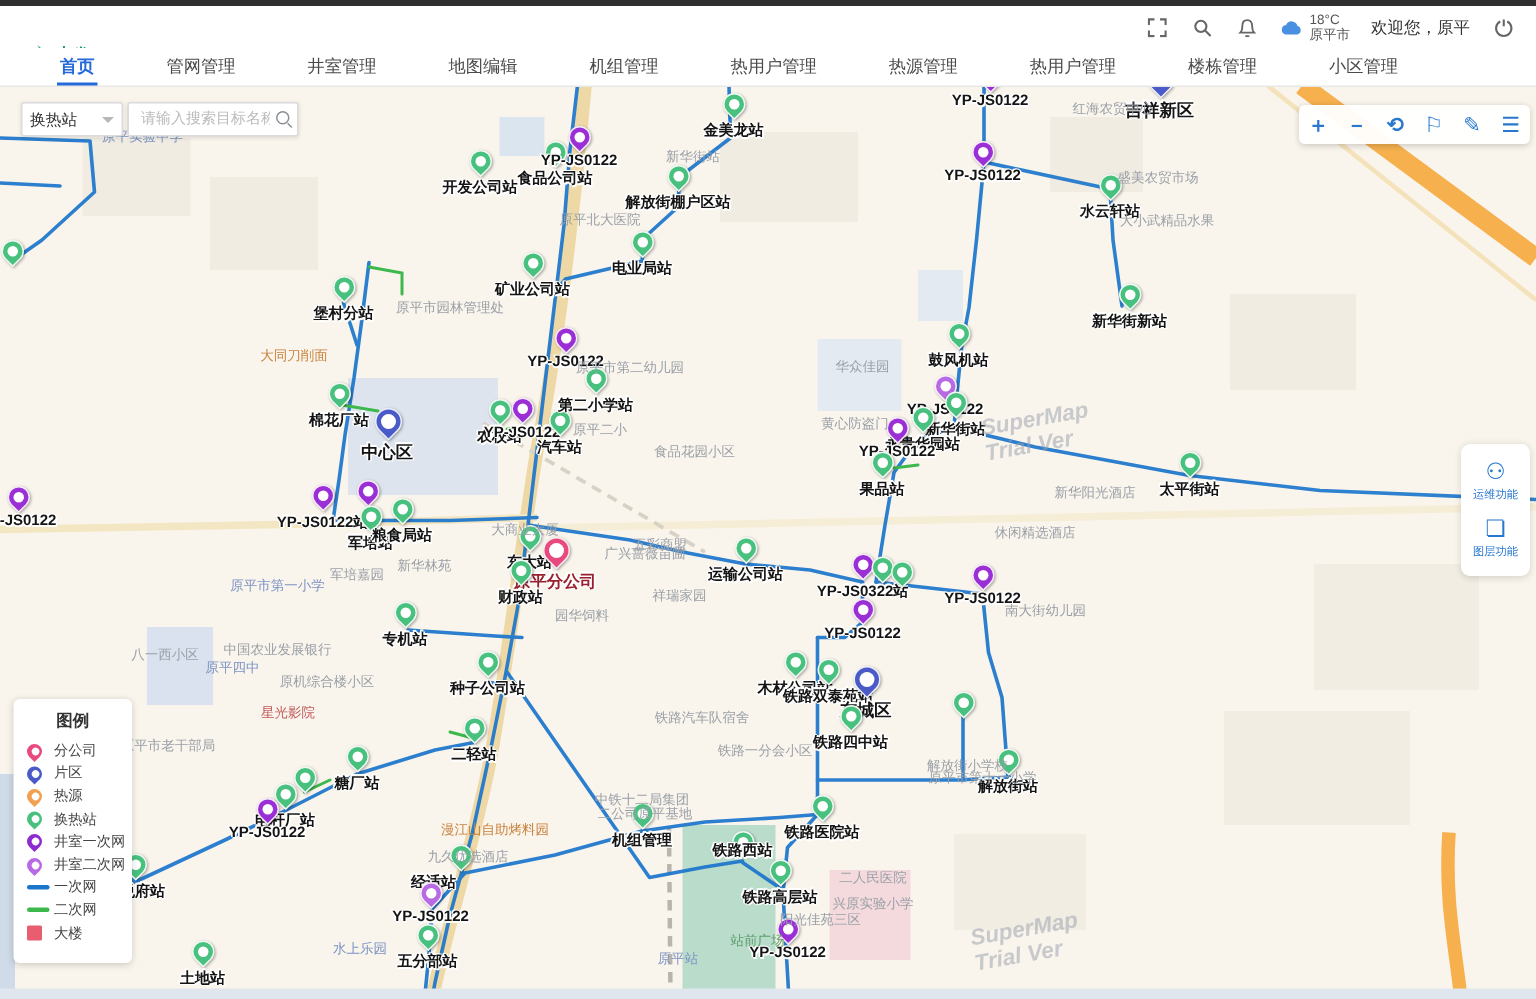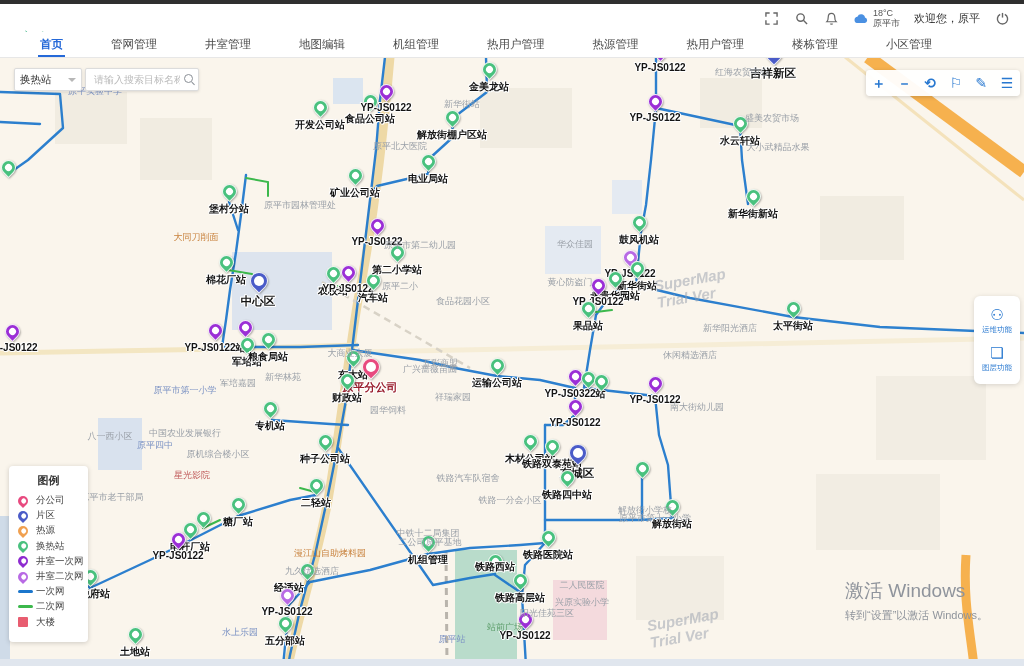--- a/index.html
+++ b/index.html
@@ -524,24 +524,20 @@
       <div class="wmark" style="left: 655px; top: 272px;">
         <div>SuperMap</div>
         <div>Trial Ver</div>
       </div>
       <div class="wmark" style="left: 648px; top: 612px;">
         <div>SuperMap</div>
         <div>Trial Ver</div>
       </div>
     </div>
 
-  <div class="activate">
-    <div class="a1">激活 Windows</div>
-    <div class="a2">转到“设置”以激活 Windows。</div>
-  </div>
   <div class="bottomstrip"></div>
 
   <div class="searchbar">
     <div class="sel">
       <span>换热站</span>
       <span class="chev"></span>
     </div>
     <div class="sinput">
       <input placeholder="请输入搜索目标名称" style="">
       <span class="maglass"></span>

